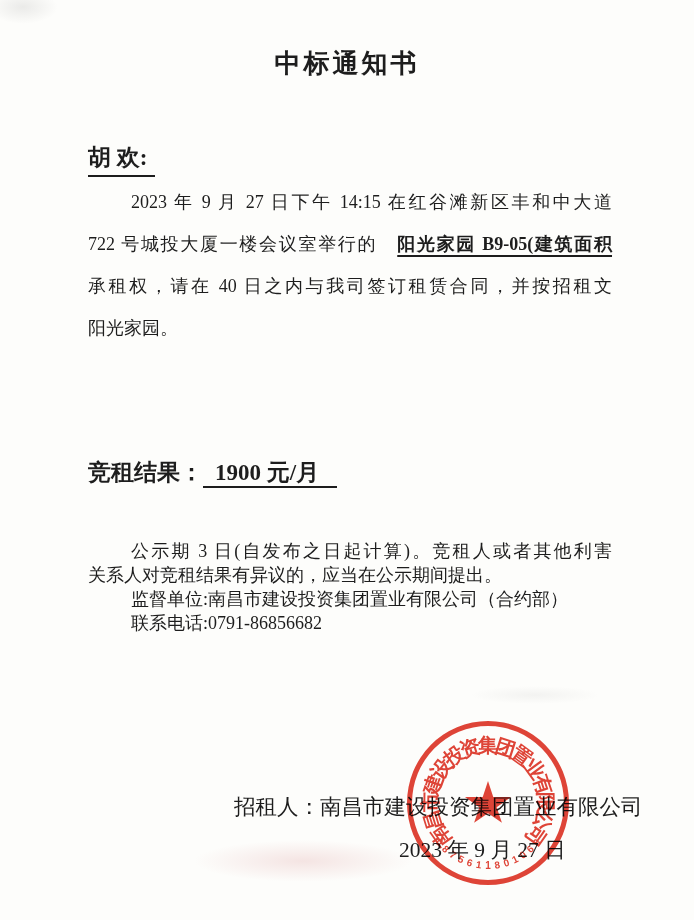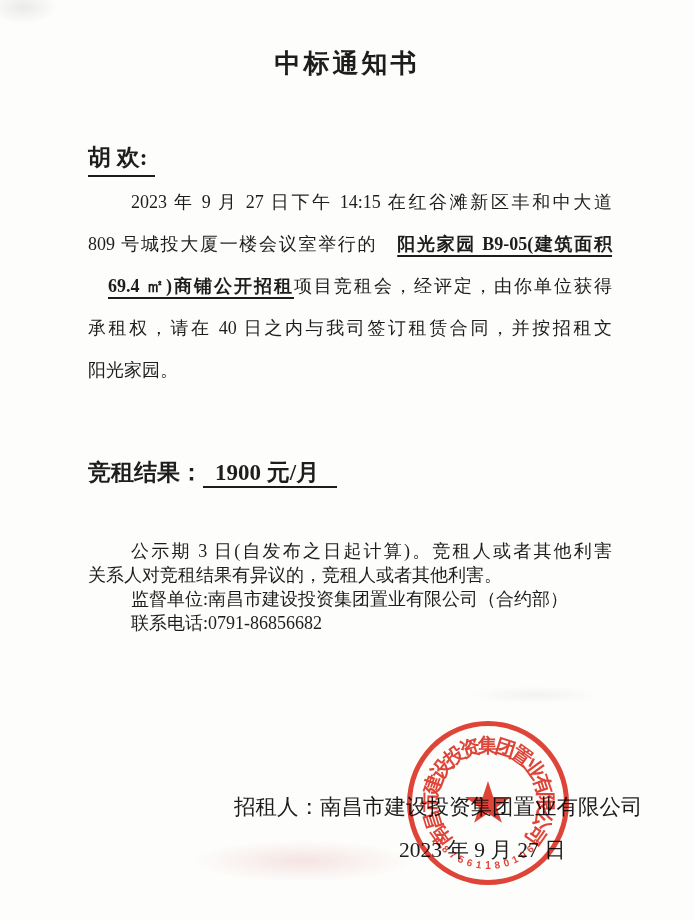--- a/index.html
+++ b/index.html
@@ -68,33 +68,32 @@
 <body>
 
 <div class="page">
 
   <div class="doc-title">中标通知书</div>
 
   <div class="addressee">胡 欢:</div>
 
   <div class="sec" id="section1">
       <div class="bline ind full"><span class="seg">2023 年 9 月 27 日下午 14:15 在红谷滩新区丰和中大道</span></div>
-      <div class="bline full"><span class="seg">809 号城投大厦一楼会议室举行的</span><span class="seg b u">阳光家园 B9-05(建筑面积</span></div>
-      <div class="bline full"><span class="seg b u">69.4 ㎡)商铺公开招租</span><span class="seg">项目竞租会，经评定，由你单位获得</span></div>
+      <div class="bline full"><span class="seg">722 号城投大厦一楼会议室举行的</span><span class="seg b u">阳光家园 B9-05(建筑面积</span></div>
       <div class="bline full"><span class="seg">承租权，请在 40 日之内与我司签订租赁合同，并按招租文</span></div>
       <div class="bline"><span class="seg">阳光家园。</span></div>
     </div>
 
   <div class="result">
     <span class="label">竞租结果：</span><span class="value">1900 元/月</span>
   </div>
 
   <div class="sec" id="section2">
       <div class="bline ind full"><span class="seg">公示期 3 日(自发布之日起计算)。竞租人或者其他利害</span></div>
-      <div class="bline"><span class="seg">关系人对竞租结果有异议的，竞租人或者其他利害。</span></div>
+      <div class="bline"><span class="seg">关系人对竞租结果有异议的，应当在公示期间提出。</span></div>
       <div class="bline ind"><span class="seg">监督单位:南昌市建设投资集团置业有限公司（合约部）</span></div>
       <div class="bline ind"><span class="seg">联系电话:0791-86856682</span></div>
     </div>
 
   <div class="issuer">招租人：南昌市建设投资集团置业有限公司</div>
   <div class="doc-date">2023 年 9 月 27 日</div>
 
   <div class="stamp" style="--red: #de3628;">
     <div class="stamp-ring"></div>
     <div class="stamp-star"></div>

